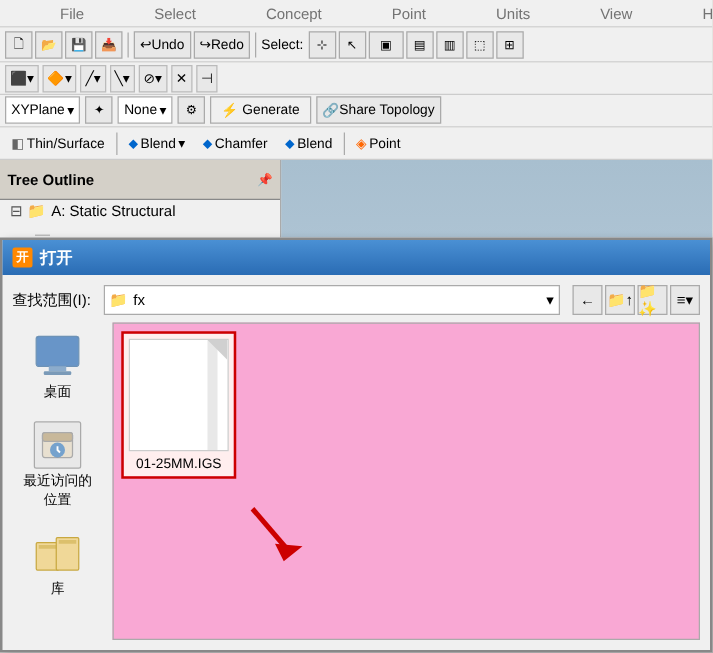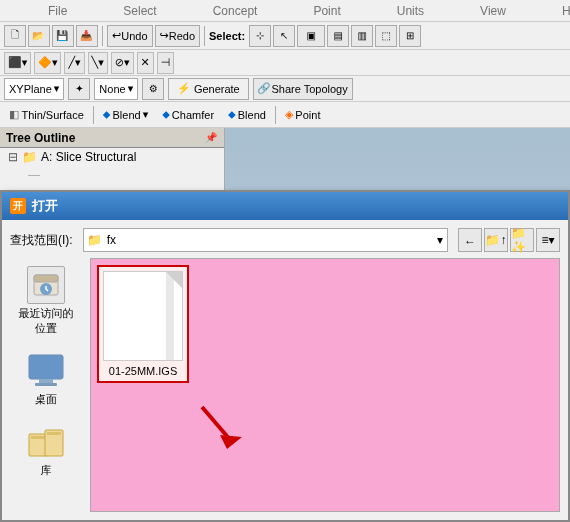--- a/index.html
+++ b/index.html
@@ -6,44 +6,44 @@
     body { width: 570px; height: 522px; overflow: hidden; font-family: 'Segoe UI', Arial, sans-serif; font-size: 12px; background: #d4d0c8; }
 
     
     .menubar { background: #f0f0f0; border-bottom: 1px solid #ccc; padding: 2px 4px; display: flex; align-items: center; gap: 8px; height: 22px; }
     .menubar-item { font-size: 12px; color: #737373; cursor: pointer; padding: 2px 4px; margin-left: 40px; }
 
     
     .toolbar1 { background: #f0f0f0; border-bottom: 1px solid #ccc; height: 28px; display: flex; align-items: center; padding: 2px 4px; gap: 2px; }
     .toolbar-btn { background: #e8e8e8; border: 1px solid #aaa; height: 22px; padding: 0 4px; cursor: pointer; display: flex; align-items: center; font-size: 11px; }
     .toolbar-sep { width: 1px; height: 20px; background: #aaa; margin: 0 2px; }
-    .select-label { font-size: 11px; margin-right: 2px; font-weight: bold; }
+    .select-label { font-size: 11px; margin-right: 2px; }
     .icon-btn { width: 22px; height: 22px; border: 1px solid #aaa; background: #e8e8e8; cursor: pointer; display: flex; align-items: center; justify-content: center; font-size: 10px; }
 
     
     .toolbar2 { background: #f0f0f0; border-bottom: 1px solid #ccc; height: 26px; display: flex; align-items: center; padding: 2px 4px; gap: 3px; }
     .toolbar2-btn { height: 22px; padding: 0 3px; border: 1px solid #bbb; background: #e8e8e8; cursor: pointer; font-size: 11px; display: flex; align-items: center; gap: 2px; }
 
     
-    .toolbar3 { background: #f0f0f0; border-bottom: 1px solid #ccc; height: 26px; display: flex; align-items: center; padding: 2px 4px; gap: 4px; }
+    .toolbar3 { background: #f0f0f0; border-bottom: 1px solid #ccc; height: 26px; display: flex; align-items: flex-end; padding: 2px 4px; gap: 4px; }
     .plane-select { height: 22px; border: 1px solid #aaa; background: #fff; font-size: 11px; padding: 0 4px; display: flex; align-items: center; gap: 2px; cursor: pointer; }
     .generate-btn { height: 22px; background: #f0f0f0; border: 1px solid #aaa; cursor: pointer; font-size: 11px; padding: 0 8px; display: flex; align-items: center; gap: 3px; color: #000; }
     .generate-btn .lightning { color: #f0c000; }
 
     
     .toolbar4 { background: #f0f0f0; border-bottom: 1px solid #ccc; height: 26px; display: flex; align-items: center; padding: 2px 4px; gap: 4px; font-size: 11px; }
     .toolbar4-item { display: flex; align-items: center; gap: 2px; padding: 0 4px; cursor: pointer; height: 22px; border: 1px solid transparent; }
     .toolbar4-sep { width: 1px; height: 18px; background: #aaa; }
 
     
     .main-area { display: flex; height: calc(522px - 22px - 28px - 26px - 26px - 26px); }
 
     
     .left-panel { width: 225px; background: #f0f0f0; border-right: 1px solid #aaa; display: flex; flex-direction: column; }
-    .panel-header { background: #d4d0c8; border-bottom: 1px solid #888; padding: 2px 6px; font-size: 12px; font-weight: bold; display: flex; justify-content: space-between; align-items: center; height: 20px; }
+    .panel-header { background: #d4d0c8; border-bottom: 1px solid #888; padding: 2px 6px; font-size: 12px; font-weight: bold; display: flex; justify-content: space-between; align-items: center; height: 32px; }
     .panel-pin { cursor: pointer; font-size: 10px; }
     .tree-item { display: flex; align-items: center; gap: 4px; padding: 2px 8px; cursor: pointer; font-size: 12px; }
     .tree-expand { color: #555; }
 
     
     .right-panel { flex: 1; background: #b8c8d8; display: flex; flex-direction: column; }
     .right-header { background: #d4d0c8; border-bottom: 1px solid #888; padding: 2px 6px; font-size: 12px; font-weight: bold; height: 22px; display: flex; align-items: center; }
     .graphics-area { flex: 1; background: linear-gradient(180deg, #a8bfcf 0%, #c8d8e8 100%); }
 
     
@@ -170,21 +170,21 @@
 <div class="main-area">
 
   <div class="left-panel">
     <div class="panel-header">
       <span>Tree Outline</span>
       <span class="panel-pin">📌</span>
     </div>
     <div class="tree-item">
       <span class="tree-expand">⊟</span>
       <span style="color:#cc8800;">📁</span>
-      <span>A: Slice Structural</span>
+      <span>A: Static Structural</span>
     </div>
     <div class="tree-item" style="padding-left: 28px;">
       <span style="color:#aaa;">—</span>
     </div>
   </div>
 
   <div class="right-panel">
     <div class="graphics-area"></div>
   </div>
 </div>
@@ -210,50 +210,50 @@
           <div class="loc-btn">←</div>
           <div class="loc-btn">📁↑</div>
           <div class="loc-btn">📁✨</div>
           <div class="loc-btn">≡▾</div>
         </div>
       </div>
 
       <div class="content-area">
 
         <div class="sidebar-nav">
+
+          <div class="nav-item">
+            <div class="nav-icon">
+              <svg width="38" height="36" viewBox="0 0 38 36">
+                <rect x="2" y="2" width="34" height="24" rx="2" fill="#6895c8" stroke="#5580aa" stroke-width="1"></rect>
+                <rect x="2" y="2" width="34" height="24" rx="2" fill="none" stroke="#fff" stroke-width="0.5" opacity="0.3"></rect>
+                <rect x="12" y="26" width="14" height="4" fill="#8caccc"></rect>
+                <rect x="8" y="30" width="22" height="3" rx="1" fill="#7a9ab8"></rect>
+              </svg>
+            </div>
+            <span class="nav-label">桌面</span>
+          </div>
 
           <div class="nav-item">
             <div class="nav-icon">
               <div class="recent-icon">
                 <svg width="32" height="32" viewBox="0 0 32 32">
                   <rect x="4" y="6" width="24" height="20" rx="2" fill="#e8e0d0" stroke="#aaa" stroke-width="1"></rect>
                   <rect x="4" y="6" width="24" height="7" rx="2" fill="#c8b89a" stroke="#aaa" stroke-width="1"></rect>
                   <path d="M16 14 a6 6 0 1 1 0 12 a6 6 0 1 1 0-12" fill="#4488cc" opacity="0.7"></path>
                   <path d="M16 17 L16 20 L18 22" stroke="#fff" stroke-width="1.5" fill="none"></path>
                 </svg>
               </div>
             </div>
             <span class="nav-label">最近访问的位置</span>
           </div>
 
           <div class="nav-item">
             <div class="nav-icon">
               <svg width="38" height="36" viewBox="0 0 38 36">
-                <rect x="2" y="2" width="34" height="24" rx="2" fill="#6895c8" stroke="#5580aa" stroke-width="1"></rect>
-                <rect x="2" y="2" width="34" height="24" rx="2" fill="none" stroke="#fff" stroke-width="0.5" opacity="0.3"></rect>
-                <rect x="12" y="26" width="14" height="4" fill="#8caccc"></rect>
-                <rect x="8" y="30" width="22" height="3" rx="1" fill="#7a9ab8"></rect>
-              </svg>
-            </div>
-            <span class="nav-label">桌面</span>
-          </div>
-
-          <div class="nav-item">
-            <div class="nav-icon">
-              <svg width="38" height="36" viewBox="0 0 38 36">
                 <rect x="2" y="10" width="18" height="22" rx="1" fill="#f0d898" stroke="#c8a840" stroke-width="1"></rect>
                 <rect x="18" y="6" width="18" height="26" rx="1" fill="#f0d898" stroke="#c8a840" stroke-width="1"></rect>
                 <rect x="4" y="12" width="14" height="3" fill="#c8a840" opacity="0.5"></rect>
                 <rect x="20" y="8" width="14" height="3" fill="#c8a840" opacity="0.5"></rect>
               </svg>
             </div>
             <span class="nav-label">库</span>
           </div>
         </div>
 

